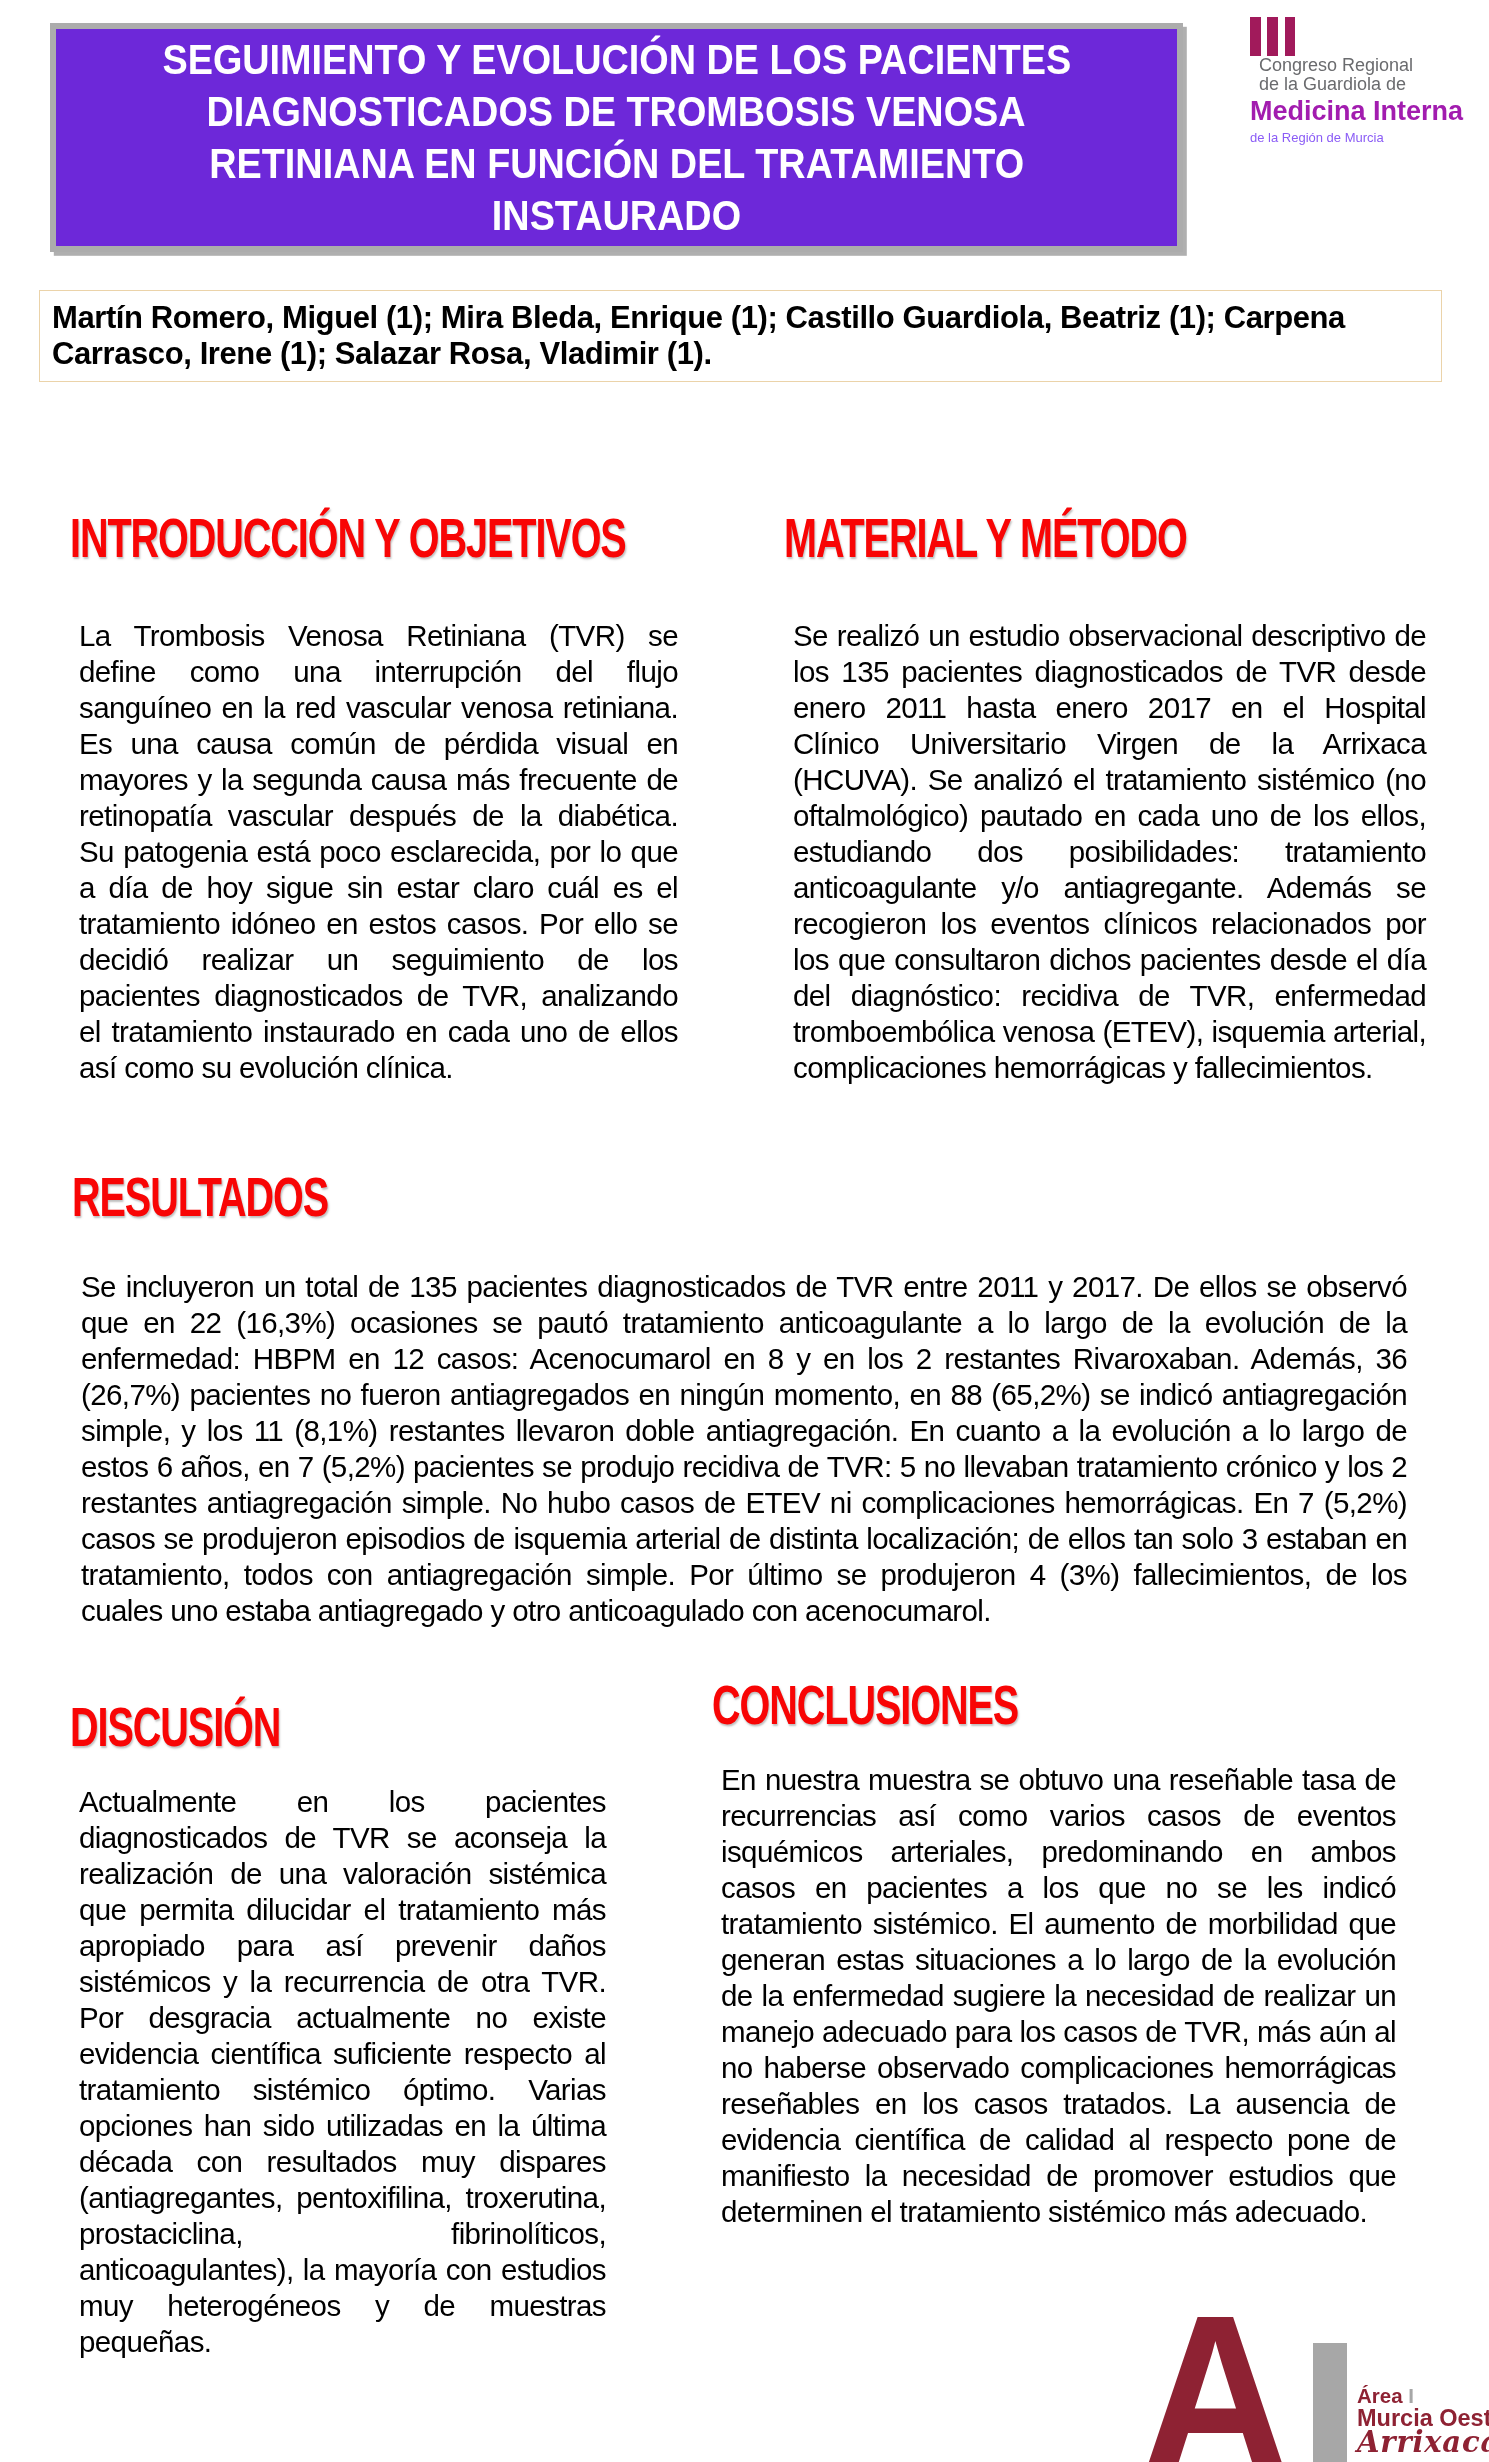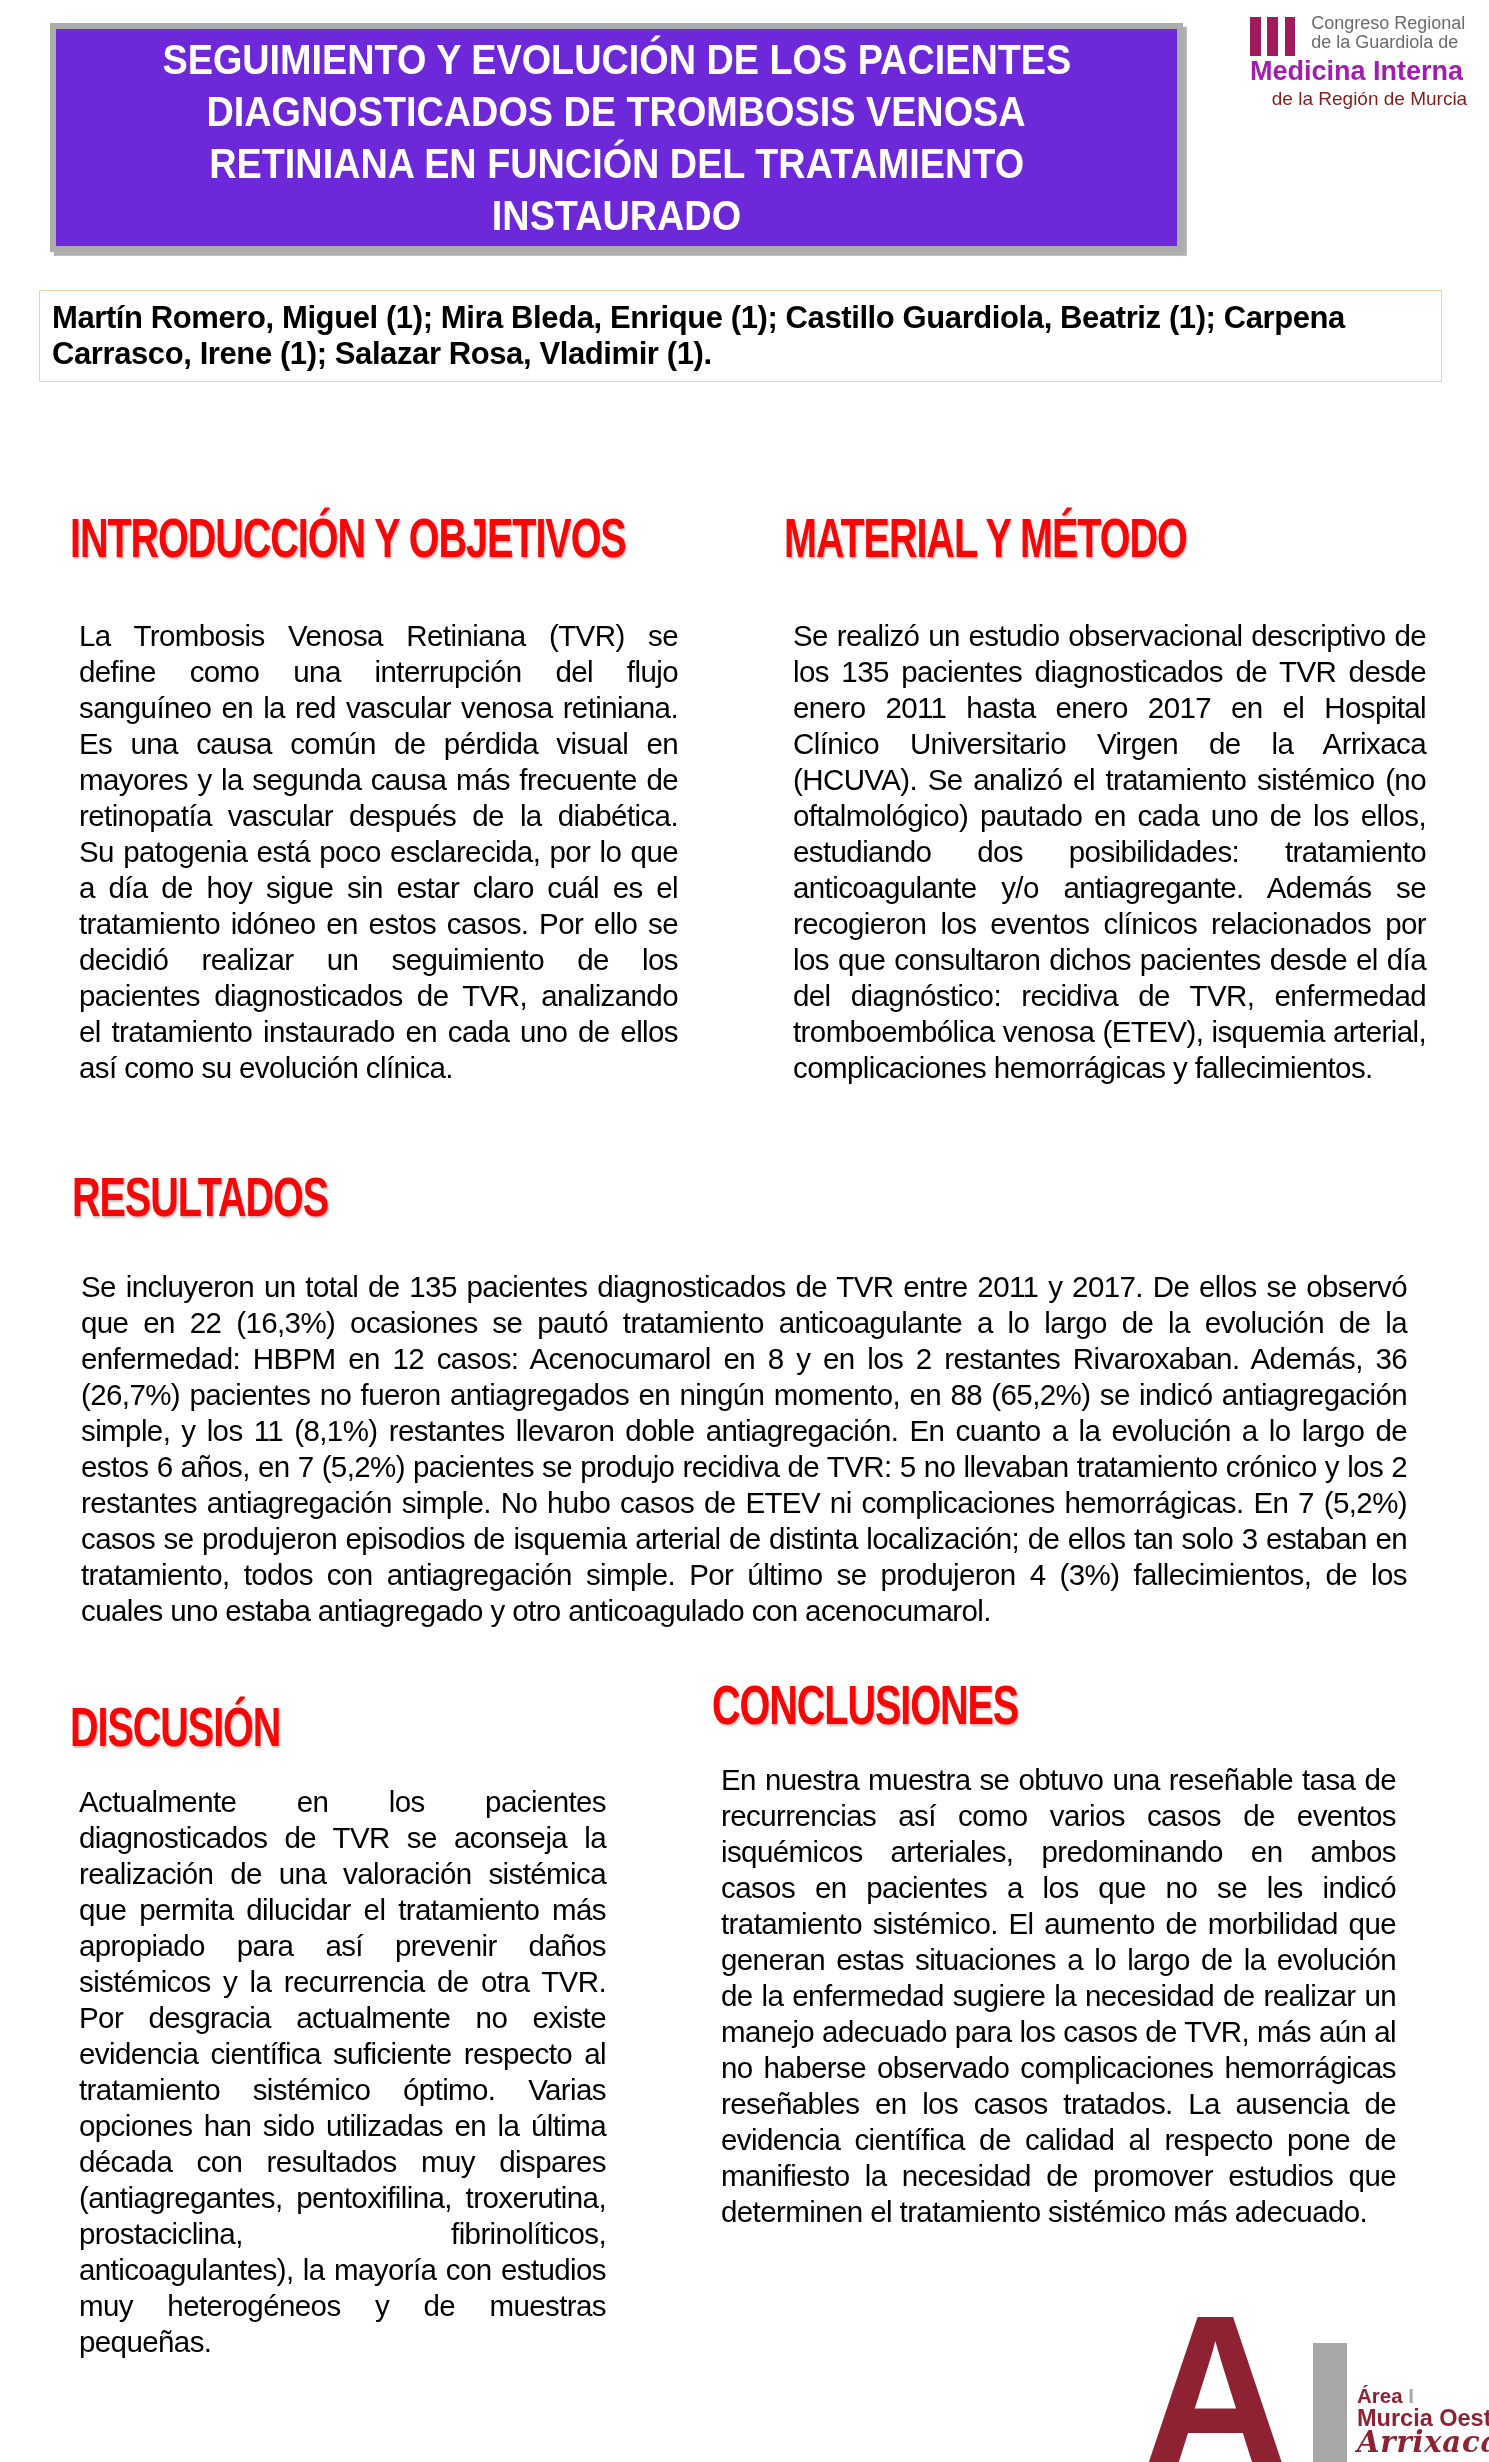--- a/index.html
+++ b/index.html
@@ -13,26 +13,26 @@
     box-sizing:border-box;background:#6d28d9;border:6px solid #ACACAC;
     box-shadow:3.8px 3.8px 0 rgba(110,110,110,0.55);
     display:flex;flex-direction:column;align-items:center;justify-content:center;
   }
   .title-line{
     font-size:42px;line-height:52px;font-weight:bold;color:#ffffff;
     transform:scaleX(0.9);transform-origin:center;white-space:nowrap;text-align:center;
   }
   
   .congress{position:absolute;left:1250px;top:13.6px;width:239px;}
-  .congress-row1{display:flex;align-items:flex-start;}
+  .congress-row1{display:flex;align-items:flex-start;flex-direction:column;}
   .cbars{display:flex;padding-top:3px;}
   .cbar{width:10.6px;height:39px;background:#A11A5B;margin-right:6.8px;}
   .congress-small{color:#6A6B6E;font-size:18px;line-height:19.7px;margin-left:9px;}
   .congress-brand{color:#a21caf;font-size:27px;line-height:29px;font-weight:bold;margin-top:1.5px;}
-  .congress-sub{color:#7f1d1d;font-size:19px;line-height:21px;margin-top:1.5px;text-align:center;}
+  .congress-sub{color:#8b5cf6;font-size:13px;line-height:21px;margin-top:1.5px;}
   
   .authors-box{
     position:absolute;left:39px;top:290px;width:1403px;box-sizing:border-box;
     border:1.5px solid #EBD3A9;background:#ffffff;padding:9px 12px;
   }
   .authors-box p{margin:0;font-size:31px;line-height:36px;letter-spacing:-0.4px;color:#000;font-weight:bold;}
   
   .sec{position:absolute;}
   .sec-heading{
     color:#F80505;font-weight:bold;font-size:55px;line-height:55px;letter-spacing:-1.5px;

